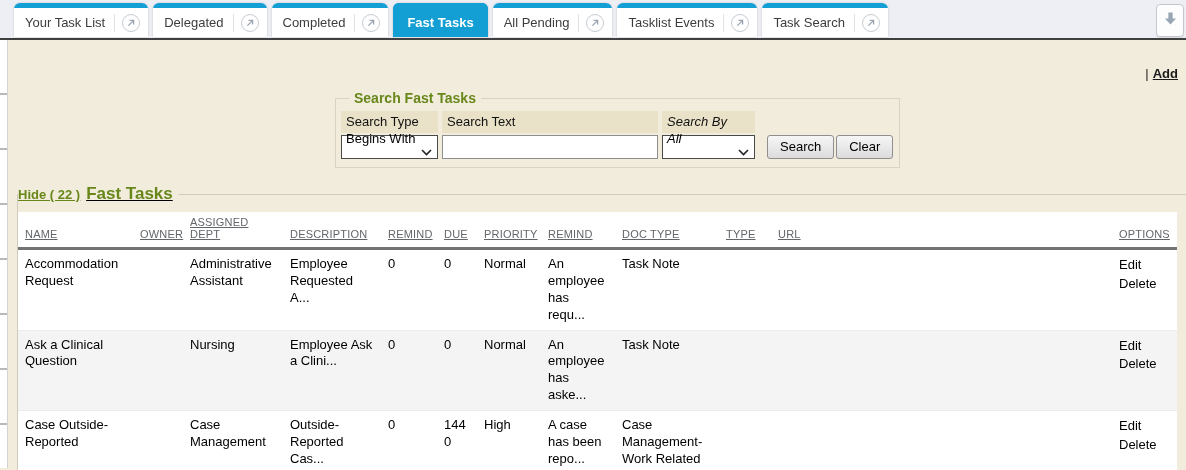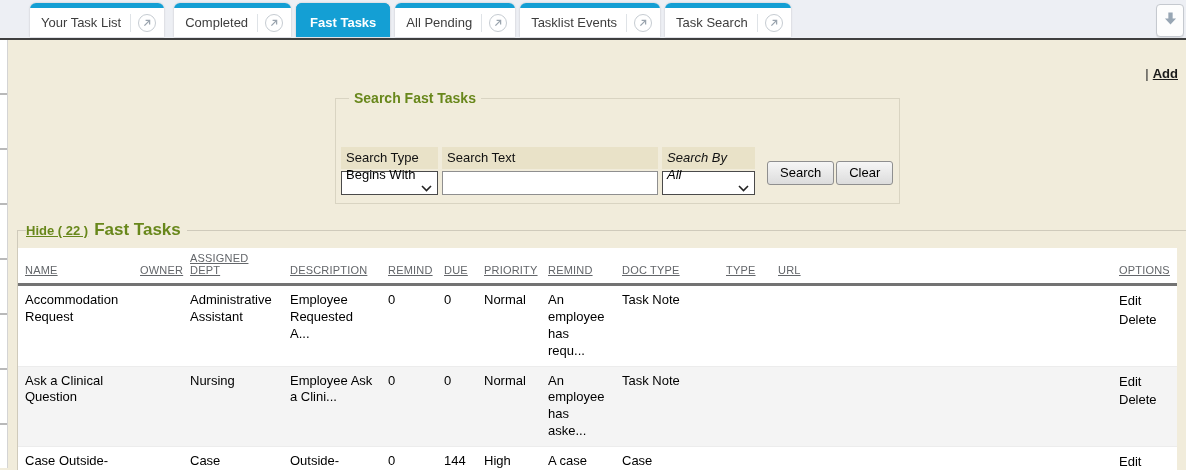--- a/index.html
+++ b/index.html
@@ -2,21 +2,21 @@
 <html><head>
 <meta charset="utf-8">
 <style>
   * { margin:0; padding:0; box-sizing:border-box; }
   html,body { background:#fff; }
   body { font-family:"Liberation Sans","DejaVu Sans",sans-serif; }
   .screen { position:relative; width:1186px; height:470px; overflow:hidden; background:#f1ecdb; }
 
   
   .tabbar { display:flex; align-items:flex-start; height:40px; background:#edeff4;
-            border-bottom:2px solid #3f3f3f; padding-left:30px; }
+            border-bottom:2px solid #3f3f3f; padding-left:14px; }
   .tab { display:flex; flex-direction:column; margin:3px 5px 0 0; border-radius:6px 6px 0 0;
          overflow:hidden; background:#fff; box-shadow:0 0 2px rgba(0,0,0,.22); cursor:pointer; }
   .tab-top { height:5px; background:#149fd4; }
   .tab-body { display:flex; align-items:center; height:29px; padding:0 8px 0 11px; }
   .tab-label { font-size:13px; color:#3d3d3d; white-space:nowrap; }
   .tab-sep { width:1px; height:18px; background:#dfe3e7; margin:0 7px 0 9px; }
   .popup-icon { width:18px; height:18px; border:1px solid #c6ccd2; border-radius:50%;
                 display:flex; align-items:center; justify-content:center; flex:none; }
   .tab.active { background:#149fd4; }
   .tab.active .tab-body { padding:0 14px; }
@@ -31,39 +31,39 @@
             background-image:repeating-linear-gradient(to bottom,transparent 0 53px,#b9b9b9 53px 55px);
             border-right:1px solid #d4d4d4; cursor:col-resize; }
   .main { flex:1; padding-left:9px; }
 
   .add-line { text-align:right; padding:26px 8px 0 0; font-size:13px; color:#1a1a1a; height:44px; }
   .add-link { font-weight:bold; text-decoration:underline; color:#1a1a1a; cursor:pointer; margin-left:4px; }
 
   
   .search-fs { margin:6px 0 0 318px; width:534px; border:1px solid #d9d4c2; padding:5px 6px 8px 5px; }
   .search-fs legend { font-size:14px; font-weight:bold; color:#68871b; padding:0 5px; margin-left:8px; }
-  .search-grid { display:flex; align-items:flex-start;margin-top:36px; }
+  .search-grid { display:flex; align-items:flex-end; }
   .search-col { margin-right:4px; }
   .search-col .lbl { background:#e9e2c8; font-size:13px; color:#111; padding:3px 5px 4px 5px; }
   .search-col .ctrl-wrap { margin-top:2px; }
   .sel { position:relative; background:#fff; border:1px solid #4a4a4a; height:24px;
          display:flex; align-items:center; font-size:13px; color:#000; padding:0 20px 17px 4px; cursor:pointer; }
   .sel .chev { position:absolute; right:5px; top:8px; }
   .txt-input { width:100%; height:24px; border:1px solid #8f8f8f; background:#fff;
                font-size:13px; padding:0 4px; font-family:inherit; }
   .btn-row { display:flex; margin:14px 0 0 8px; }
   .btn { font-size:13px; color:#000; background:linear-gradient(#f6f6f6,#dcdcdc);
          border:1px solid #8f8f8f; border-radius:3px; padding:3px 12px 4px; cursor:pointer;
          font-family:Liberation Sans, sans-serif; }
   .btn + .btn { margin-left:2px; }
 
   
   .tasks-fs { margin-top:16px; border:1px solid #cfcabb; border-right:0; border-bottom:0;
               padding:8px 0 0 0; min-height:300px; }
-  .tasks-fs legend { margin-left:8px; padding-right:6px; display:flex; align-items:baseline; }
+  .tasks-fs legend { margin-left:0; padding-right:6px; display:flex; align-items:baseline;text-decoration:underline; }
   .hide-link { font-size:13px; font-weight:bold; color:#68871b; text-decoration:underline;
                cursor:pointer; margin-right:6px; }
   .tasks-title { font-size:17px; font-weight:bold; color:#68871b; }
 
   table.tasks { width:1159px; border-collapse:collapse; table-layout:fixed; background:#fff; }
   table.tasks th { font-size:11px; font-weight:normal; color:#63666a; text-align:left;
                    text-decoration:underline; vertical-align:bottom; padding:4px 7px 7px;
                    border-bottom:3px solid #737373; background:#fff; cursor:pointer;
                    letter-spacing:.2px; }
   table.tasks td { font-size:13px; color:#000; vertical-align:top; padding:6px 7px;
@@ -87,20 +87,29 @@
           <span class="tab-sep"></span>
           <span class="popup-icon">
             <svg width="10" height="10" viewBox="0 0 10 10">
               <path d="M2.4 7.6 L7.4 2.6 M3.6 2.4 H7.6 V6.4" fill="none" stroke="#9aa4ae" stroke-width="1.3"></path>
             </svg>
           </span>
         </div>
       </div>
       <div class="tab">
         <div class="tab-top"></div>
+        <div class="tab-body">
+          <span class="tab-label">Delegated</span>
+          <span class="tab-sep"></span>
+          <span class="popup-icon">
+            <svg width="10" height="10" viewBox="0 0 10 10">
+              <path d="M2.4 7.6 L7.4 2.6 M3.6 2.4 H7.6 V6.4" fill="none" stroke="#9aa4ae" stroke-width="1.3"></path>
+            </svg>
+          </span>
+        </div>
       </div>
       <div class="tab">
         <div class="tab-top"></div>
         <div class="tab-body">
           <span class="tab-label">Completed</span>
           <span class="tab-sep"></span>
           <span class="popup-icon">
             <svg width="10" height="10" viewBox="0 0 10 10">
               <path d="M2.4 7.6 L7.4 2.6 M3.6 2.4 H7.6 V6.4" fill="none" stroke="#9aa4ae" stroke-width="1.3"></path>
             </svg>

